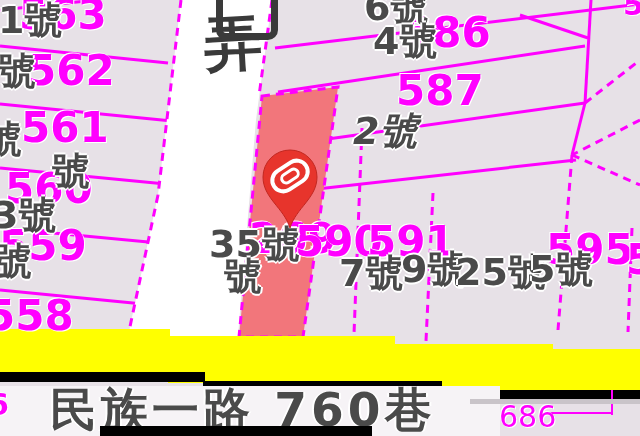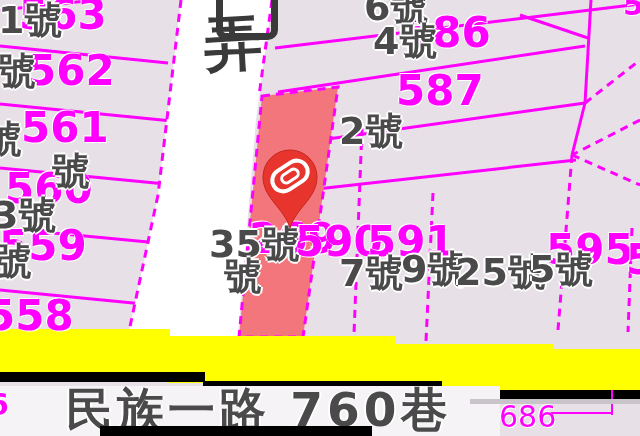--- a/index.html
+++ b/index.html
@@ -25,21 +25,20 @@
     text-shadow:2px 0 0 var(--halo), -2px 0 0 var(--halo), 0 2px 0 var(--halo), 0 -2px 0 var(--halo);
   }
   .lbl.lane{
     color:var(--lane); font-weight:bold; font-size:58px;
     transform:rotate(-3deg);
     text-shadow:2px 0 0 var(--halo), -2px 0 0 var(--halo);
   }
   .lbl.street{
     color:var(--street); font-weight:bold; font-size:47px; letter-spacing:4px;
     text-shadow:2px 0 0 #fff,-2px 0 0 #fff;
-    margin-left:16px;
   }
   .cut-glyph{
     position:absolute; border:7px solid var(--lane); border-radius:10px; z-index:2;
     background:transparent;
   }
   .pin{position:absolute; z-index:5;}
   .bar{position:absolute; background:var(--casing); z-index:4;}
   .streak{position:absolute; background:#c9c4c9; z-index:1;}
   .street-surface{position:absolute; background:#f6f3f6; z-index:1;}
 </style>
@@ -108,21 +107,21 @@
       <span class="lbl parcel" style="left: -12px; top: 390px; font-size: 30px;">6</span>
       <span class="lbl parcel" style="left: 499px; top: 402px; font-size: 30px; font-weight: normal;">686</span>
       <span class="lbl house" style="left: -2px; top: 1px;">1號</span>
       <span class="lbl house" style="left: -2px; top: 52px;">號</span>
       <span class="lbl house" style="left: -16px; top: 120px;">號</span>
       <span class="lbl house" style="left: 52px; top: 152px;">號</span>
       <span class="lbl house" style="left: -8px; top: 196px;">3號</span>
       <span class="lbl house" style="left: -6px; top: 242px;">號</span>
       <span class="lbl house" style="left: 364px; top: -12px;">6號</span>
       <span class="lbl house" style="left: 373px; top: 22px;">4號</span>
-      <span class="lbl house" style="left: 339px; top: 112px;">2號</span>
+      <span class="lbl house" style="left: 353px; top: 112px; font-style: italic;">2號</span>
       <span class="lbl house" style="left: 209px; top: 225px;">35號</span>
       <span class="lbl house" style="left: 224px; top: 257px;">號</span>
       <span class="lbl house" style="left: 339px; top: 254px;">7號</span>
       <span class="lbl house" style="left: 401px; top: 250px;">9號</span>
       <span class="lbl house" style="left: 455px; top: 253px;">25號</span>
       <span class="lbl house" style="left: 529px; top: 250px;">5號</span>
     </div>
 
   <div class="cut-glyph" id="cut-glyph" style="left: 216px; top: -16px; width: 48px; height: 42px;"></div>
 

